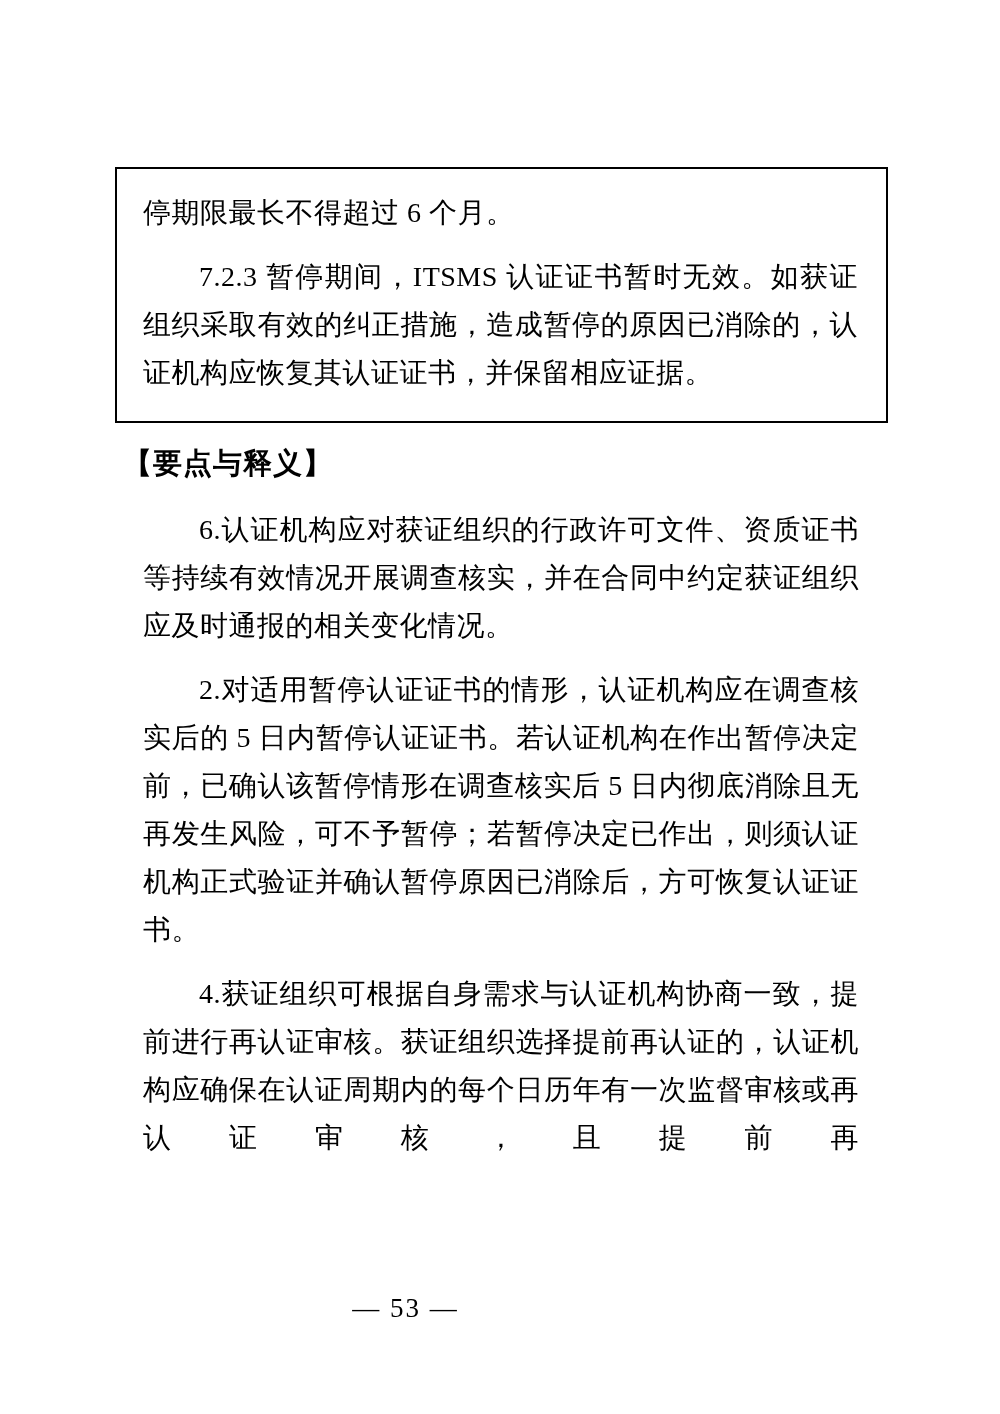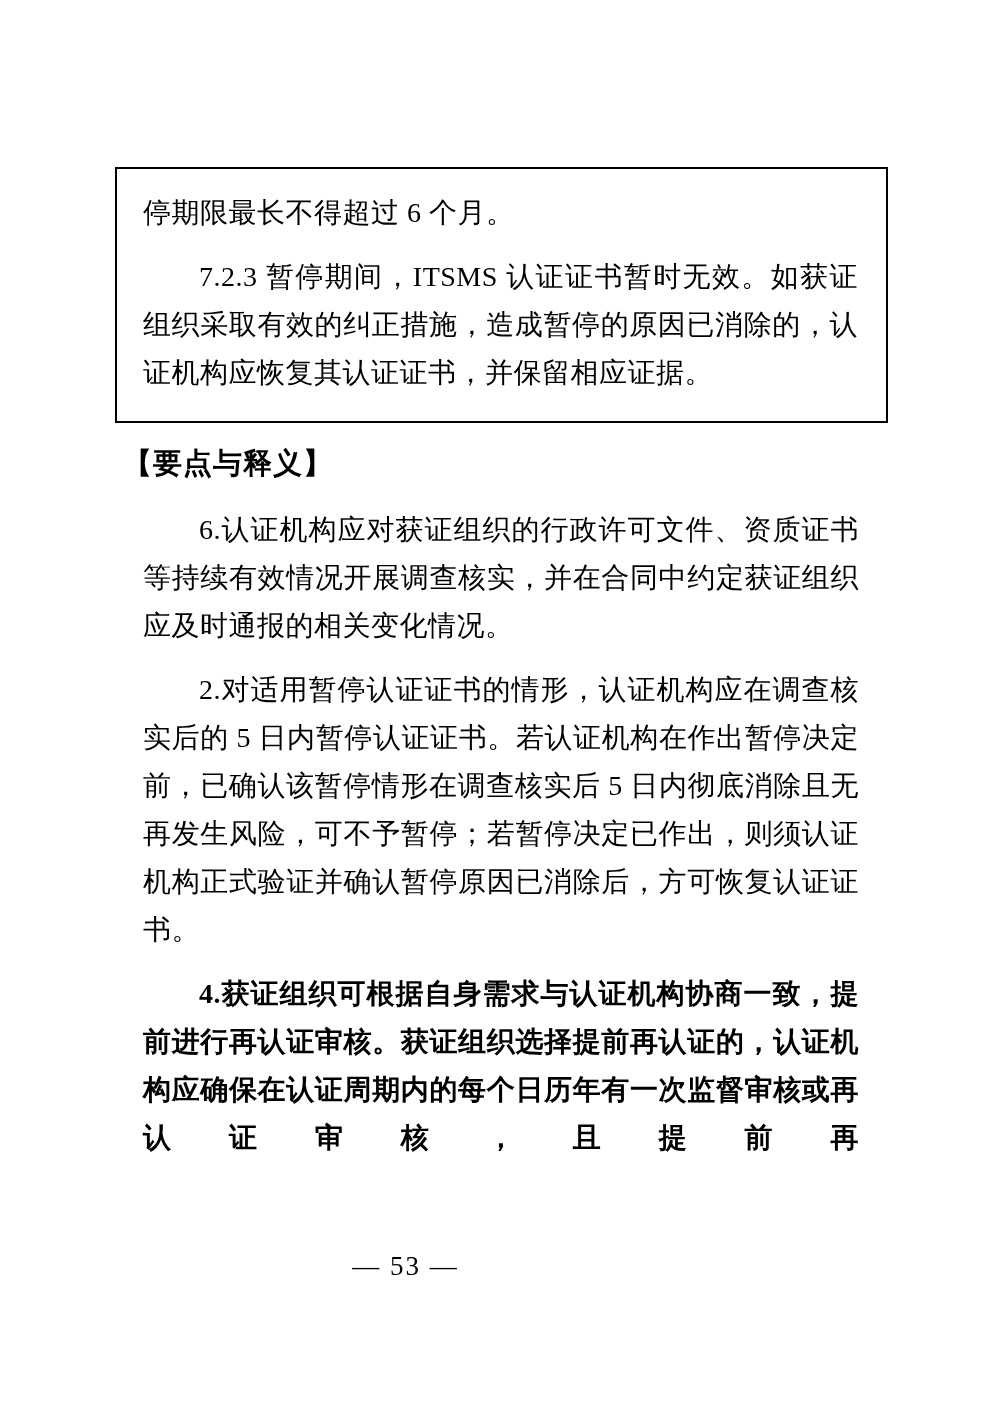--- a/index.html
+++ b/index.html
@@ -34,37 +34,36 @@
     line-height: 48px;
     text-align: justify;
     text-justify: inter-ideograph;
     letter-spacing: 0.5px;
   }
   p.indent {
     text-indent: 2em;
   }
   p.fill-last {
     text-align-last: justify;
-    font-weight: bold;
   }
   h2.section-heading {
     margin: 15px 0 0 8px;
     font-size: 29px;
     line-height: 50px;
     font-weight: bold;
     font-family: "Liberation Sans", "DejaVu Sans", sans-serif;
     letter-spacing: 1px;
   }
   .body-text {
     padding: 2px 13px 0 12px;
   }
   .footer {
     position: absolute;
     left: 0;
-    top: 1246px;
+    top: 1288px;
     width: 811px;
     text-align: center;
     font-size: 27px;
     line-height: 40px;
     letter-spacing: 2px;
   }
 </style>
 </head>
 <body>
 

